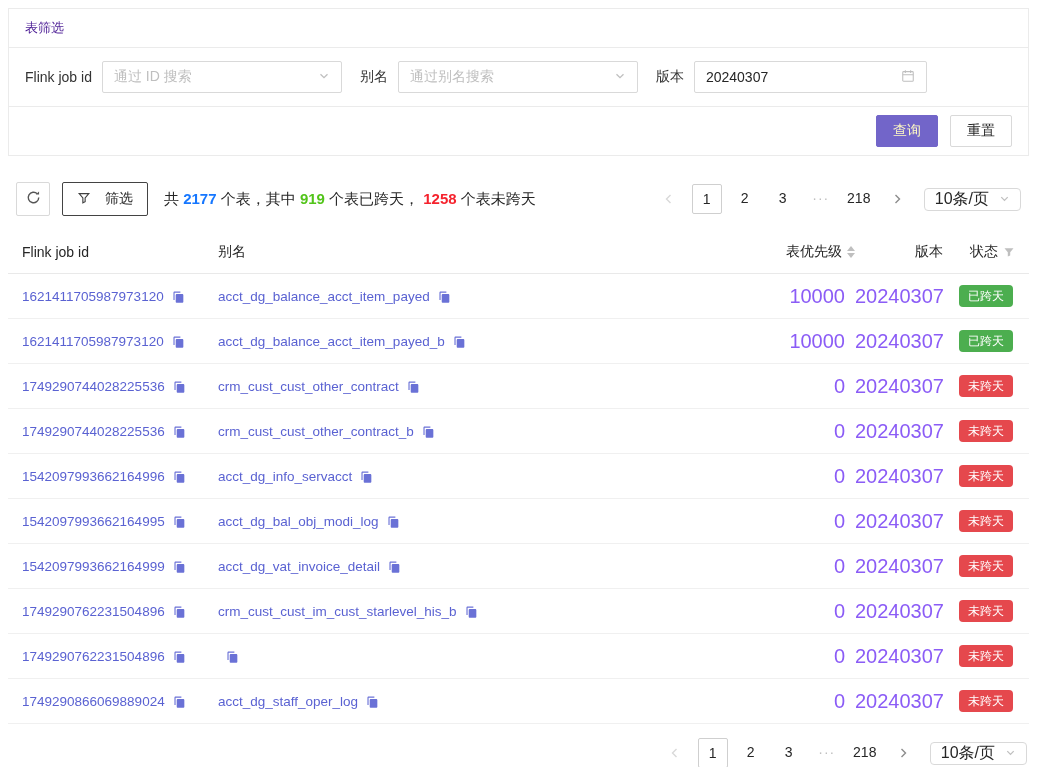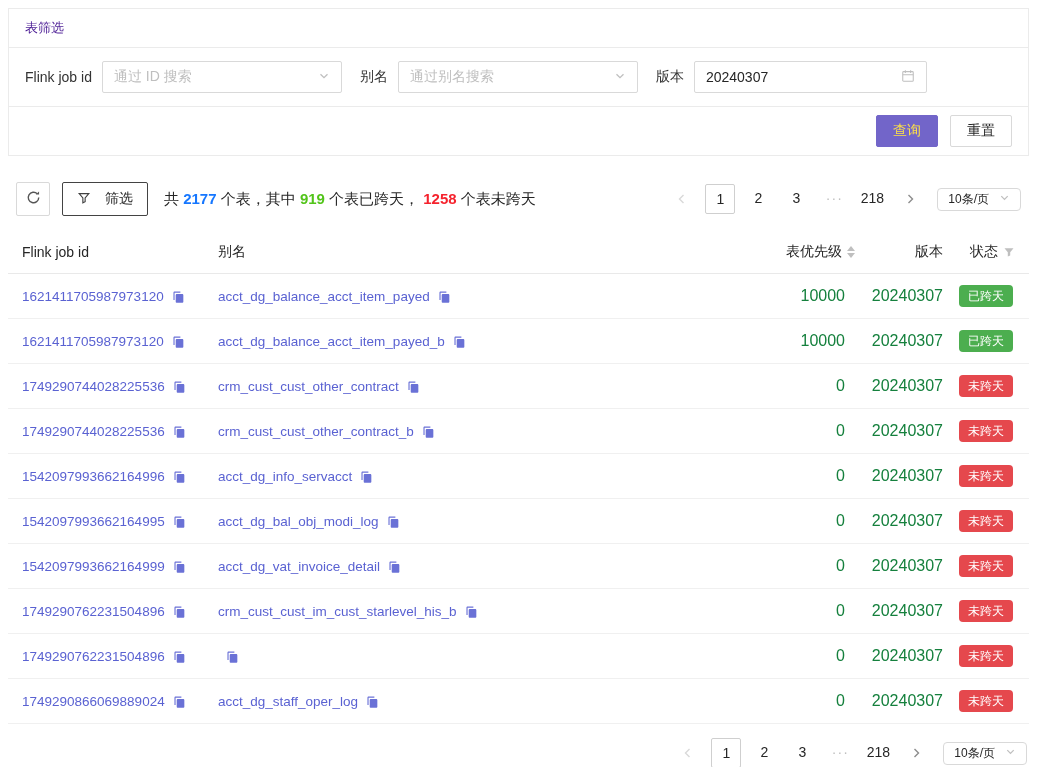--- a/index.html
+++ b/index.html
@@ -25,21 +25,21 @@
   .select { width: 240px; margin-right: 18px; }
   .date-input { width: 233px; }
   .placeholder { color: #bfbfbf; }
   .value-text { color: #262626; }
   .card-actions { display: flex; justify-content: flex-end; gap: 12px; padding: 8px 16px; }
   .btn {
     height: 32px; padding: 0 16px; border-radius: 2px; font-size: 14px; cursor: pointer;
     display: inline-flex; align-items: center; border: 1px solid #d9d9d9; background: #fff; color: #262626;
     font-family: inherit;
   }
-  .btn-primary { background: var(--primary); border-color: var(--primary); color: #fde047; }
+  .btn-primary { background: var(--primary); border-color: var(--primary); color: #fef9c3; }
 
   
   .toolbar { display: flex; align-items: center; margin-top: 26px; padding: 0 8px; gap: 12px; }
   .icon-btn {
     width: 34px; height: 34px; border: 1px solid #d9d9d9; border-radius: 2px; background: #fff;
     display: flex; align-items: center; justify-content: center; cursor: pointer;
   }
   .filter-btn {
     height: 34px; border: 1px solid #434343; border-radius: 2px; background: #fff; cursor: pointer;
     display: inline-flex; align-items: center; gap: 14px; padding: 0 14px; font-size: 14px; color: #262626;
@@ -57,38 +57,38 @@
   .pg-item {
     min-width: 30px; height: 30px; line-height: 28px; text-align: center; margin: 0 4px;
     border-radius: 2px; color: #262626; cursor: pointer; font-size: 14px; user-select: none;
   }
   .pg-item.active { border: 1px solid #cfcfcf; line-height: 28px; }
   .pg-arrow { display: inline-flex; align-items: center; justify-content: center; color: #8c8c8c; }
   .pg-arrow.disabled { color: #d9d9d9; }
   .pg-ellipsis { color: #bfbfbf; letter-spacing: 1px; cursor: default; }
   .pg-size {
     height: 23px; border: 1px solid #d9d9d9; border-radius: 4px; background: #fff; cursor: pointer;
-    display: inline-flex; align-items: center; gap: 10px; padding: 0 10px; margin-left: 8px; font-size: 12px;
+    display: inline-flex; align-items: center; gap: 10px; padding: 0 10px; margin-left: 8px; font-size: 16px;
   }
 
   
   .table { margin-top: 14px; }
   .thead, .trow {
     display: grid;
     grid-template-columns: 196px 1fr 120px 96px 64px;
     align-items: center;
     padding: 0 14px;
   }
   .thead { height: 44px; border-bottom: 1px solid #e9e9e9; font-weight: 500; }
   .trow { height: 45px; border-bottom: 1px solid #f0f0f0; }
   .th-right { text-align: right; padding-right: 8px; }
   .th-flex { display: flex; align-items: center; justify-content: flex-end; }
   .cell-id a, .cell-alias a { color: var(--link); text-decoration: none; font-size: 13.5px; cursor: pointer; }
   .copy { display: inline-flex; vertical-align: middle; margin-left: 7px; color: var(--link); opacity: .9; cursor: pointer; }
-  .cell-num { text-align: right; padding-right: 8px; font-size: 16px; color: #15803d; }
+  .cell-num { text-align: right; padding-right: 8px; font-size: 20px; color: #8b5cf6; }
   .cell-priority { padding-right: 10px; }
   .cell-status { text-align: right; padding-right: 2px; }
   .badge {
     display: inline-block; padding: 3px 9px; border-radius: 4px; color: #fff; font-size: 12px; line-height: 16px;
   }
   .badge.crossed { background: var(--badge-green); }
   .badge.uncrossed { background: var(--badge-red); }
   .sort { display: inline-flex; flex-direction: column; margin-left: 5px; }
   .caret-up { width: 0; height: 0; border-left: 4px solid transparent; border-right: 4px solid transparent; border-bottom: 5px solid #bfbfbf; margin-bottom: 2px; }
   .caret-down { width: 0; height: 0; border-left: 4px solid transparent; border-right: 4px solid transparent; border-top: 5px solid #bfbfbf; }

